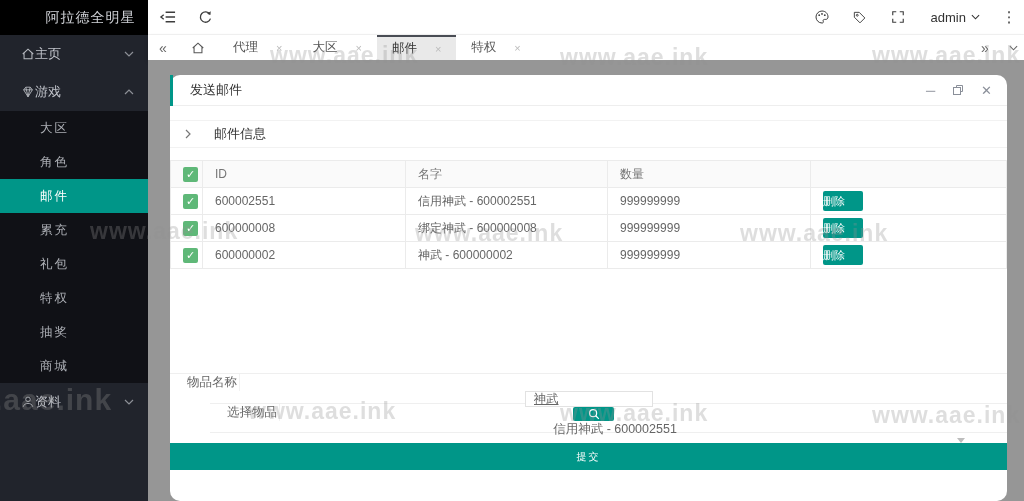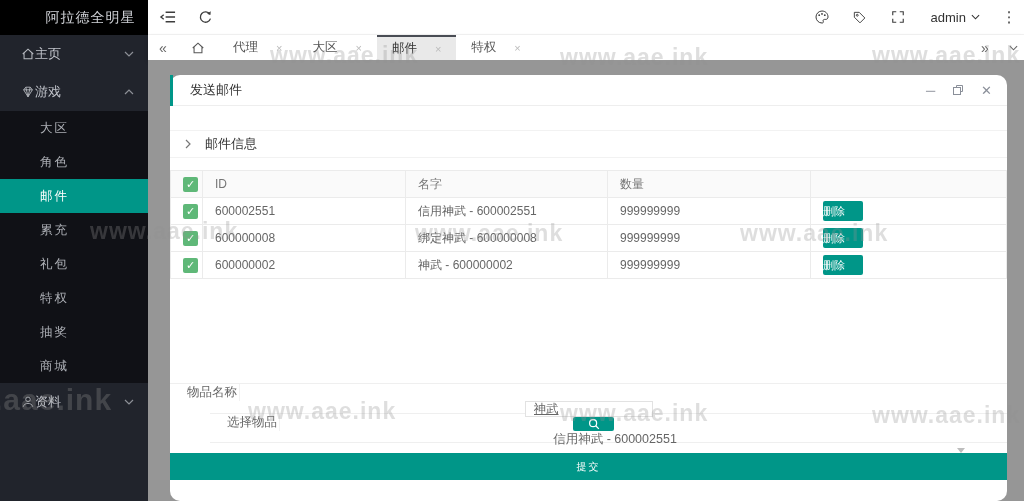--- a/index.html
+++ b/index.html
@@ -34,21 +34,21 @@
   .tab-down { width:22px; display:flex; align-items:center; justify-content:center; color:#666; cursor:pointer; }
 
   
   .overlay { position:absolute; left:148px; top:60px; width:876px; height:441px; background:#969696; z-index:5; }
   .modal { position:absolute; left:170px; top:75px; width:837px; height:426px; background:#fff; z-index:10;border-radius:10px; }
   .m-header { position:relative; height:31px; border-bottom:1px solid #eee; display:flex; align-items:center; }
   .m-accent { position:absolute; left:0; top:0; width:3px; height:31px; background:#009688; }
   .m-title { padding-left:20px; font-size:13px; color:#333; }
   .m-ctrls { margin-left:auto; display:flex; align-items:center; gap:17px; padding-right:15px; color:#8a8f99; }
   .m-ctrl { cursor:pointer; font-size:13px; display:flex; align-items:center; }
-  .section-bar { margin-top:24px; height:28px; border-top:1px solid #f2f2f2; border-bottom:1px solid #f2f2f2; display:flex; align-items:center; gap:14px; padding-left:15px; font-size:13px; color:#333; cursor:pointer; }
+  .section-bar { margin-top:14px; height:28px; border-top:1px solid #f2f2f2; border-bottom:1px solid #f2f2f2; display:flex; align-items:center; gap:23px; padding-left:15px; font-size:13px; color:#333; cursor:pointer; }
   .section-bar .arr { color:#777; display:flex; }
 
   
   table.items { width:100%; border-collapse:collapse; margin-top:12px; font-size:12px; color:#666; table-layout:fixed; }
   table.items th, table.items td { border:1px solid #ebebeb; height:27px; padding:0 0 0 12px; text-align:left; font-weight:normal; }
   table.items th { background:#fafafa; color:#757575; }
   .col-cb { width:32px; } .col-id { width:203px; } .col-name { width:202px; } .col-qty { width:203px; }
   td.cb, th.cb { padding:0; text-align:center; }
   .checkbox { display:inline-flex; width:15px; height:15px; background:#5FB878; border-radius:2px; color:#fff; font-size:11px; align-items:center; justify-content:center; vertical-align:middle; cursor:pointer; }
   td.act { padding:0; text-align:center;margin-left:12px; }

